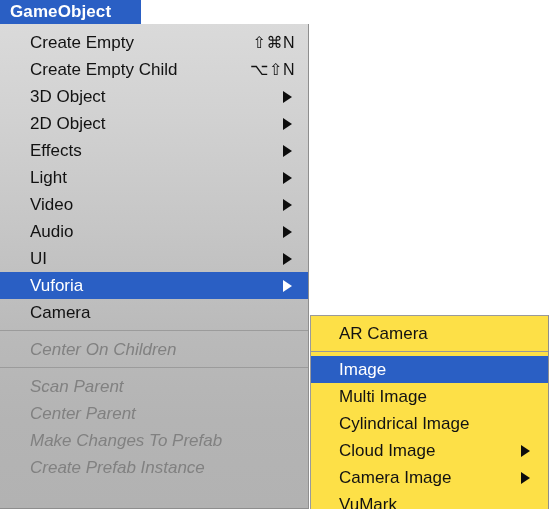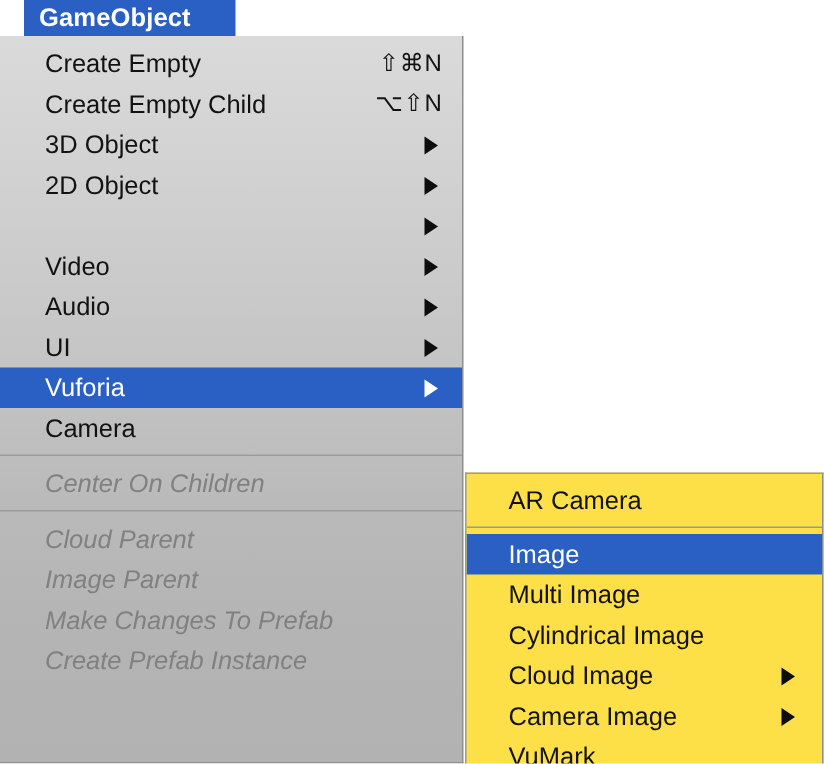--- a/index.html
+++ b/index.html
@@ -24,21 +24,20 @@
     height: 29px;
     background: #2a5fc4;
     color: #ffffff;
     font-size: 17px;
     font-weight: bold;
     line-height: 24px;
     padding-left: 10px;
     box-sizing: border-box;
     letter-spacing: 0.1px;
     white-space: nowrap;
-    margin-left: 16px;
   }
 
   
   #main-menu {
     position: absolute;
     left: 0;
     top: 24px;
     width: 309px;
     height: 485px;
     box-sizing: border-box;
@@ -169,20 +168,25 @@
       </div>
       <div class="row">
         <span class="label">3D Object</span>
         <span class="arrow"></span>
       </div>
       <div class="row">
         <span class="label">2D Object</span>
         <span class="arrow"></span>
       </div>
       <div class="row">
+        <span class="label">Effects</span>
+        <span class="arrow"></span>
+      </div>
+      <div class="row">
+        <span class="label">Light</span>
         <span class="arrow"></span>
       </div>
       <div class="row">
         <span class="label">Video</span>
         <span class="arrow"></span>
       </div>
       <div class="row">
         <span class="label">Audio</span>
         <span class="arrow"></span>
       </div>
@@ -196,24 +200,24 @@
       </div>
       <div class="row">
         <span class="label">Camera</span>
       </div>
       <div class="separator"></div>
       <div class="row disabled">
         <span class="label">Center On Children</span>
       </div>
       <div class="separator"></div>
       <div class="row disabled">
-        <span class="label">Cloud Parent</span>
-      </div>
-      <div class="row disabled">
-        <span class="label">Image Parent</span>
+        <span class="label">Scan Parent</span>
+      </div>
+      <div class="row disabled">
+        <span class="label">Center Parent</span>
       </div>
       <div class="row disabled">
         <span class="label">Make Changes To Prefab</span>
       </div>
       <div class="row disabled">
         <span class="label">Create Prefab Instance</span>
       </div>
     </div>
 </div>
 

